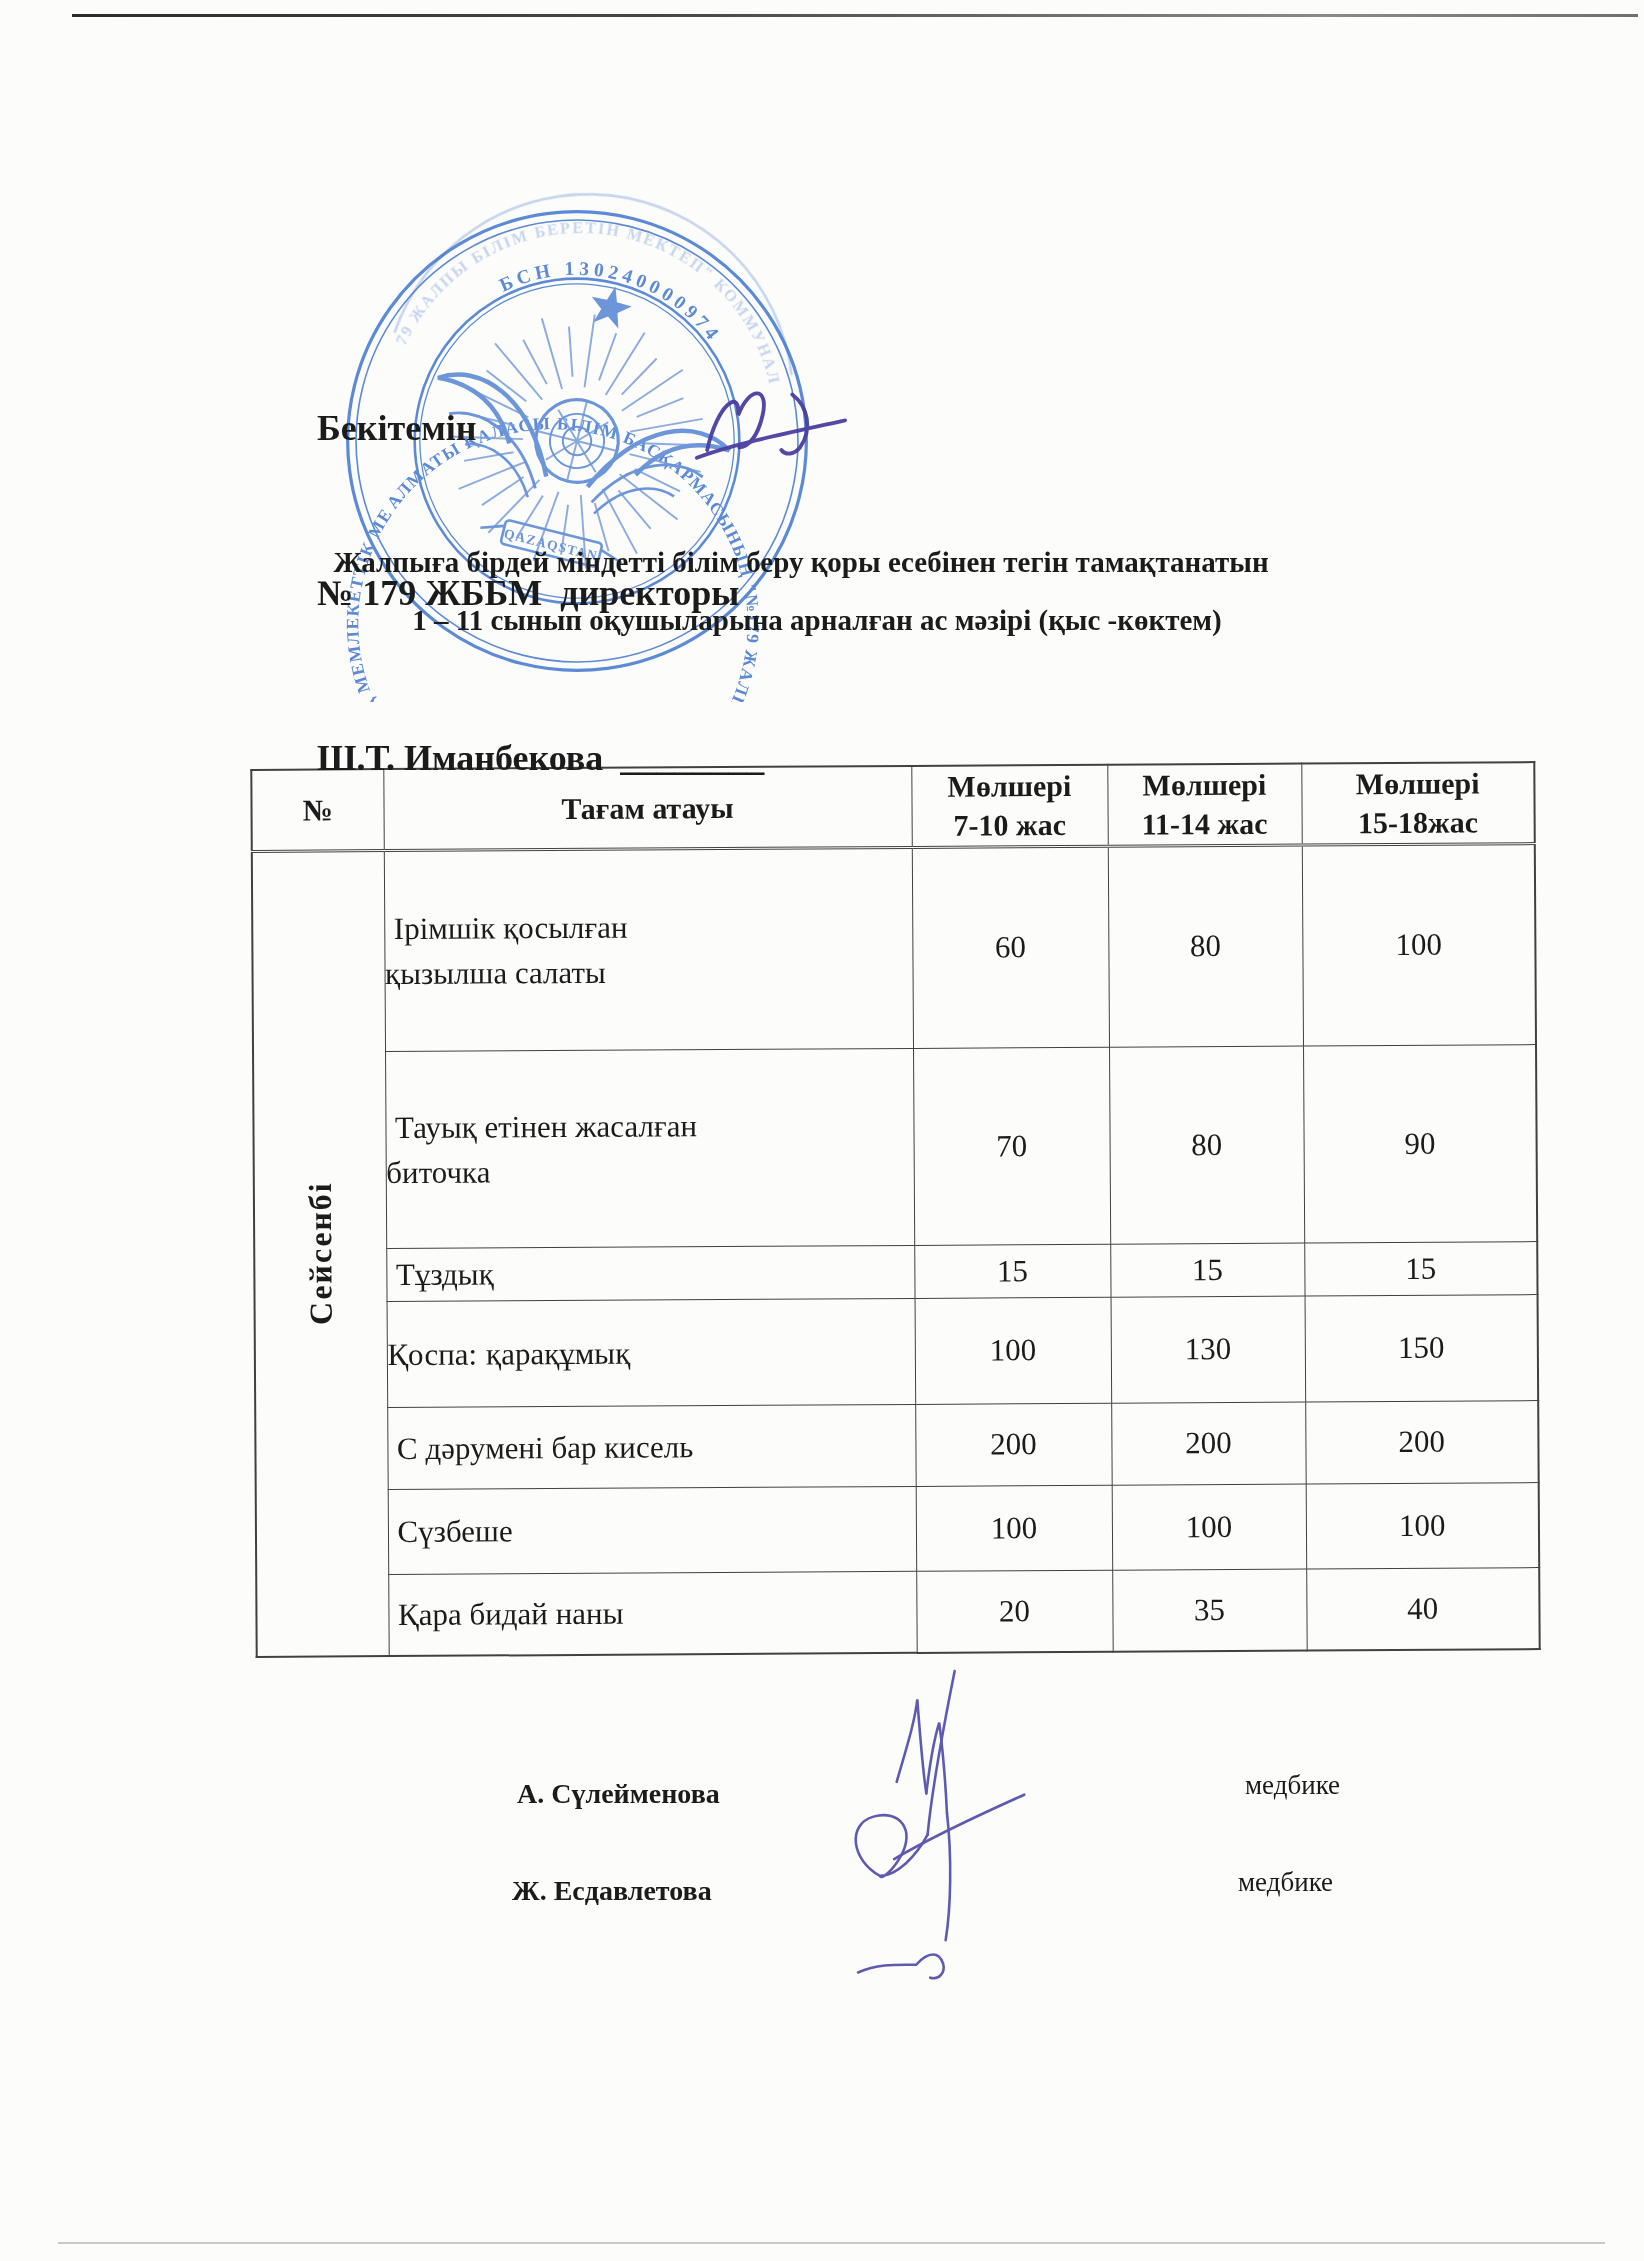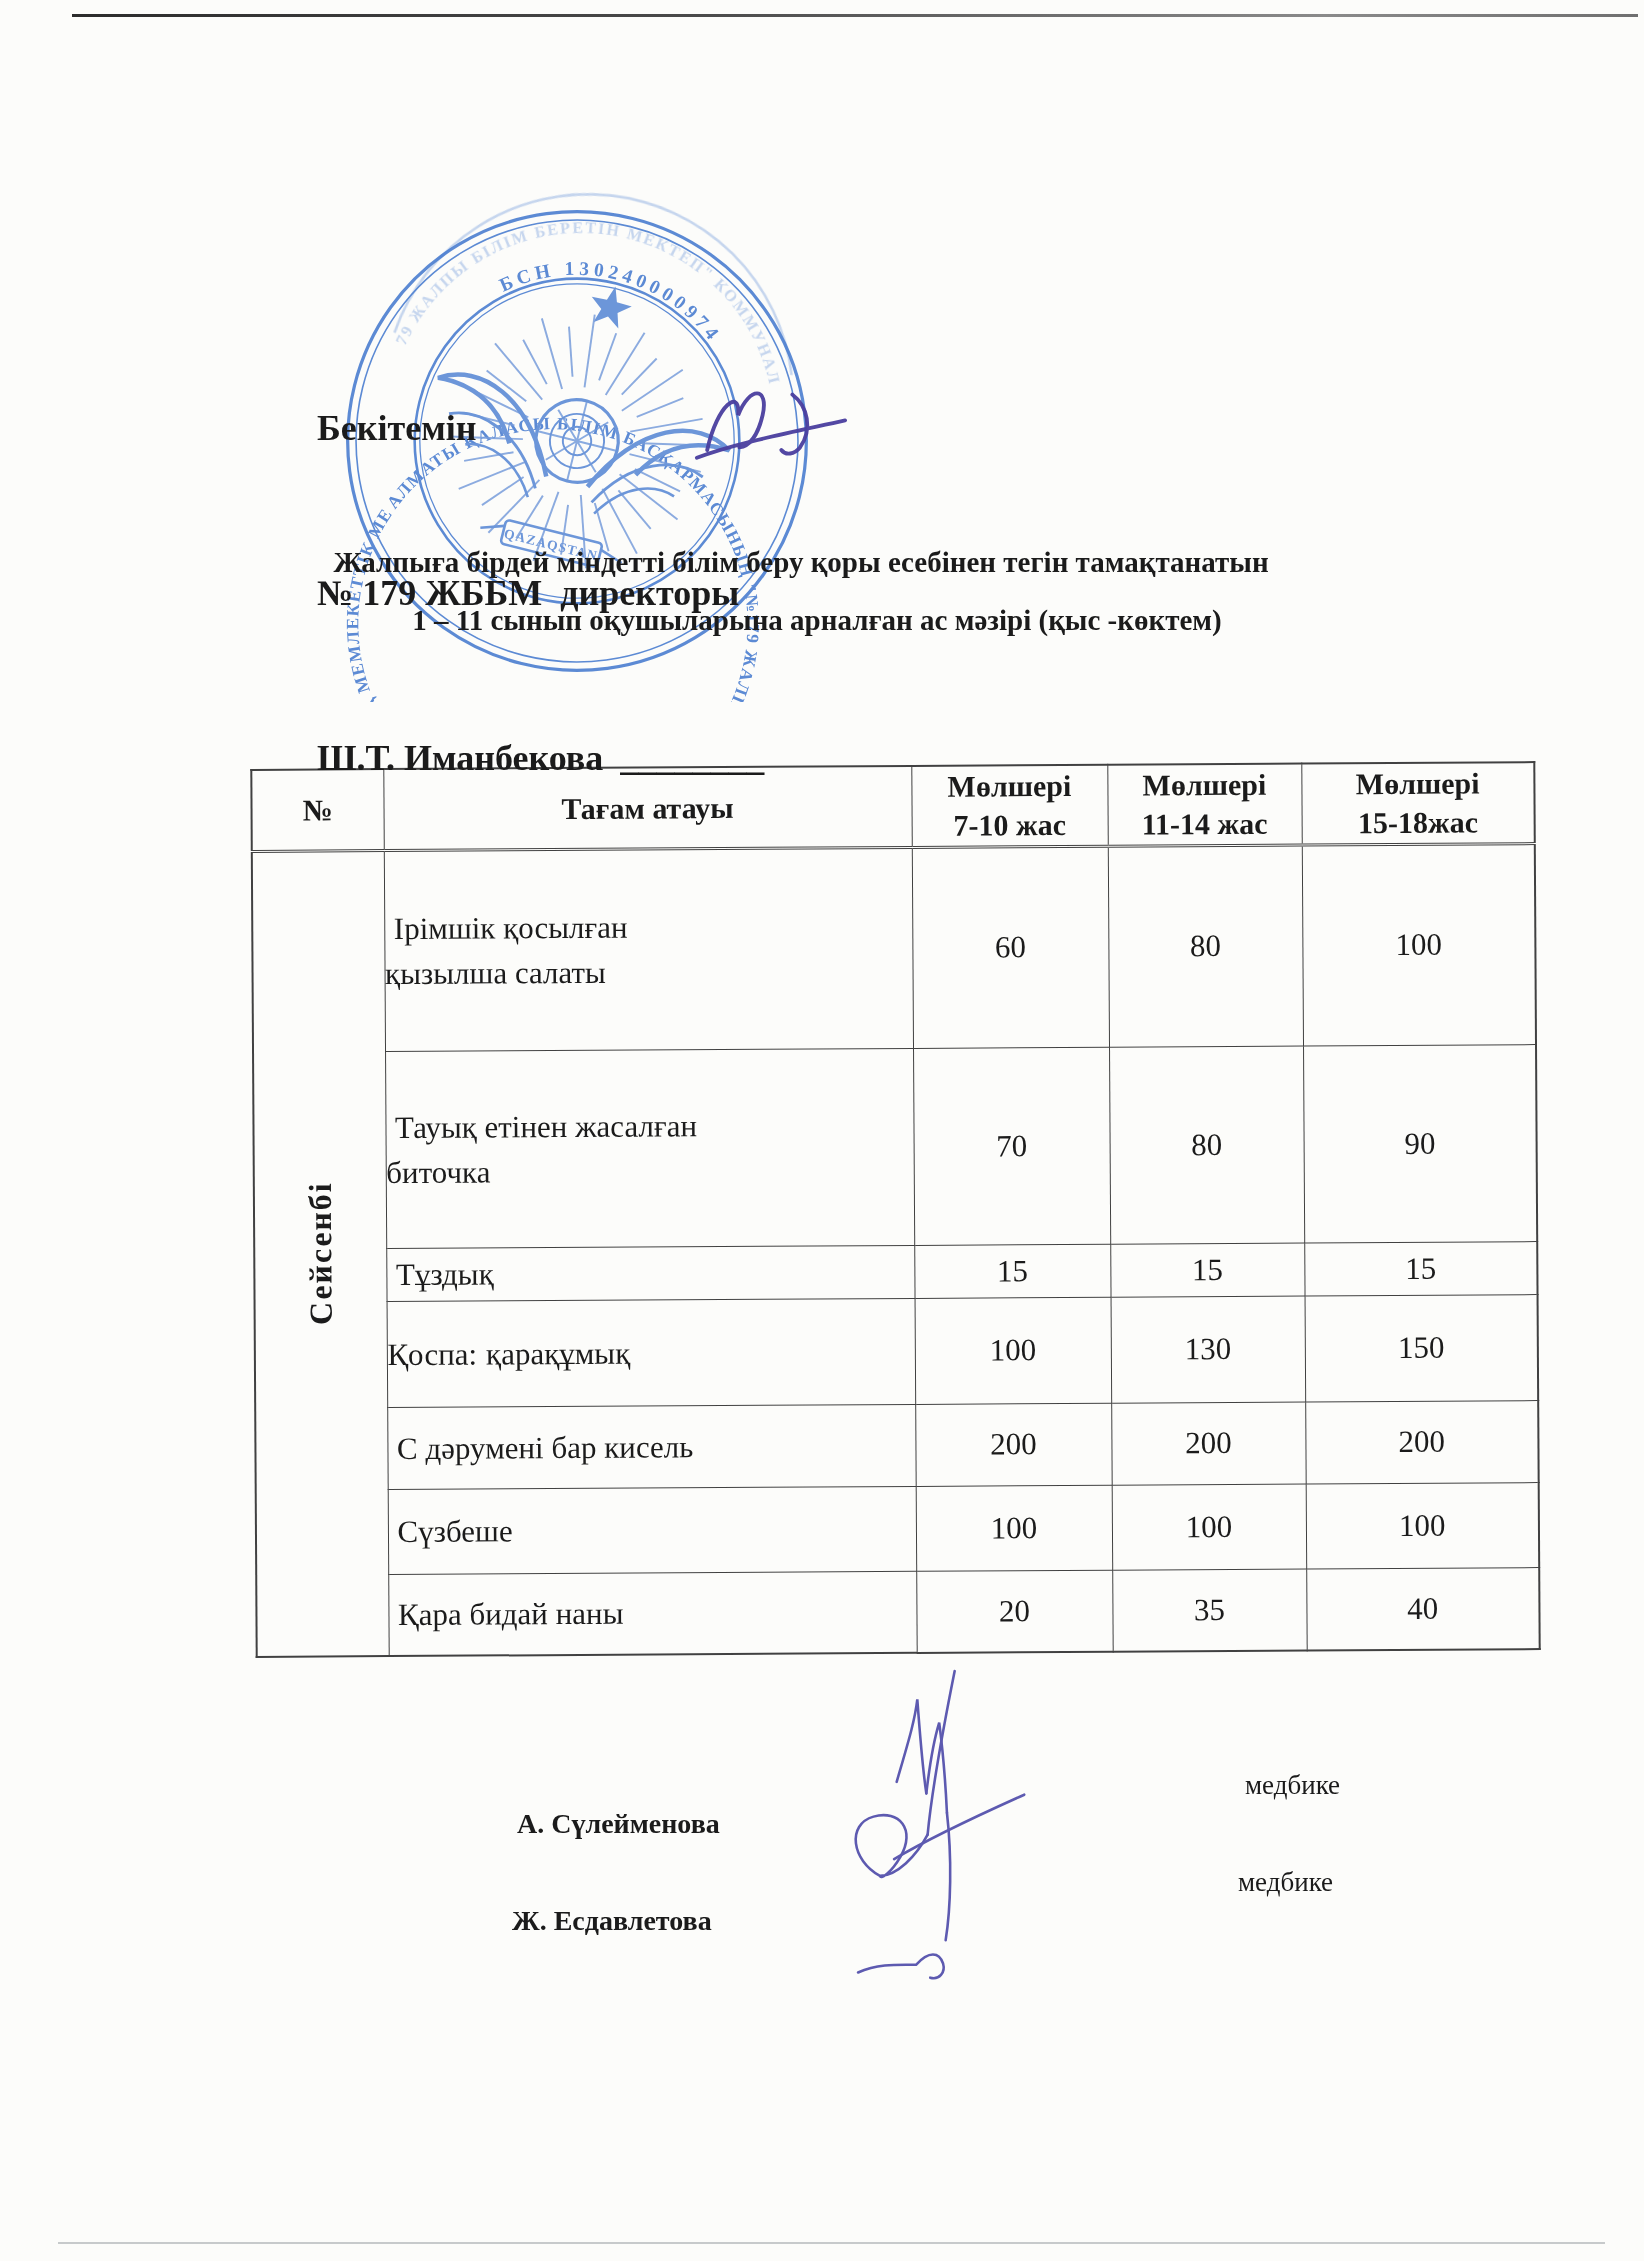--- a/index.html
+++ b/index.html
@@ -47,21 +47,21 @@
   tr.r6  { height:85px; }
   tr.r7  { height:82px; }
   .dish-cell { text-align:left; font-size:31px; line-height:45px; padding-left:18px; }
   .dish-cell .bold { font-weight:normal; margin-right:9px; }
   .val-cell  { text-align:center; font-size:31px; }
   .day-td { text-align:center; }
   .day-rot { display:inline-block; writing-mode:vertical-rl; transform:rotate(180deg);
              font-weight:bold; font-size:32px; letter-spacing:1.9px; }
 
   
-  .sig-name { position:absolute; font-weight:bold; font-size:28px; z-index:2;margin-top:30px; }
+  .sig-name { position:absolute; font-weight:bold; font-size:28px; z-index:2; }
   .sig-name.n1 { left:517px; top:1778px; }
   .sig-name.n2 { left:512px; top:1875px; }
   .sig-role { position:absolute; font-size:27px; z-index:2; }
   .sig-role.m1 { left:1245px; top:1770px; }
   .sig-role.m2 { left:1238px; top:1867px; }
   .big-sig-svg { position:absolute; left:818px; top:1662px; width:245px; height:335px; z-index:3; }
 </style>
 </head>
 <body>
 

